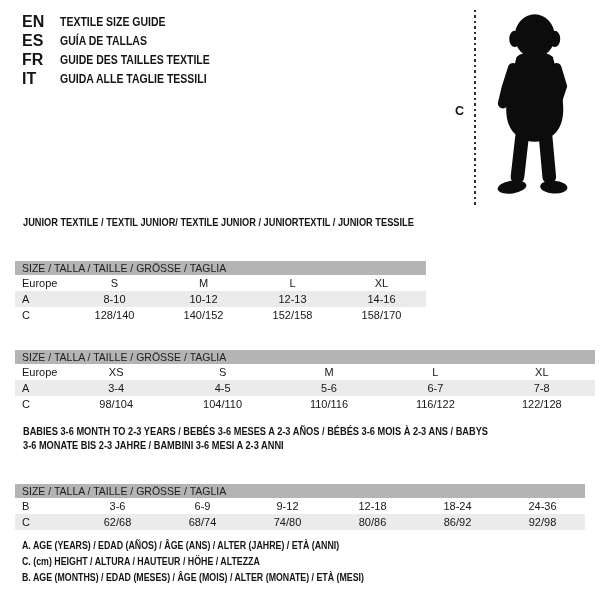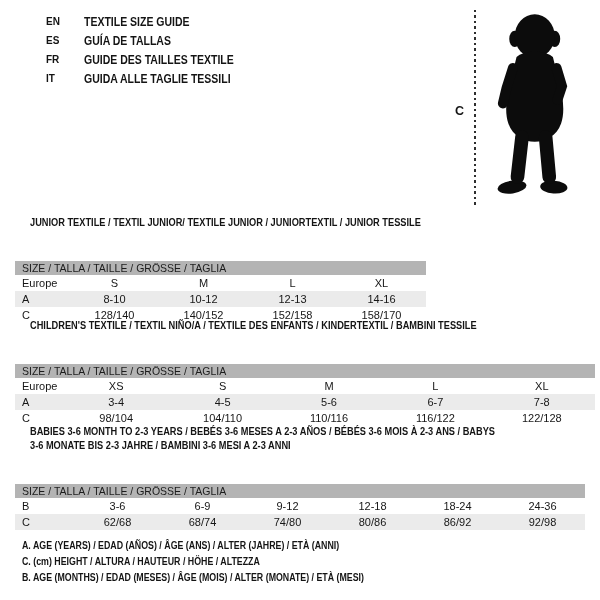--- a/index.html
+++ b/index.html
@@ -6,38 +6,38 @@
   body{
     width:600px;height:600px;background:#ffffff;position:relative;overflow:hidden;
     font-family:"Liberation Sans", sans-serif;color:#141414;
     -webkit-font-smoothing:antialiased;
   }
   .sheet{position:absolute;inset:0;}
 
   
   .lang-block{position:absolute;left:22px;top:12px;}
   .lang-row{display:flex;height:19px;align-items:center;}
-  .lang-code{width:38px;font-weight:bold;font-size:10px;flex:0 0 38px;margin-left:24px;}
+  .lang-code{width:38px;font-weight:bold;font-size:16px;flex:0 0 38px;}
   .lang-title{font-weight:bold;font-size:12.5px;}
 
   .condensed{display:inline-block;transform:scaleX(0.84);transform-origin:0 50%;white-space:nowrap;}
   .condensed-wrap{display:inline-block;transform:scaleX(0.84);transform-origin:0 0;width:560px;line-height:14px;}
 
   
   .dash-line{position:absolute;left:474px;top:10px;width:2px;height:196px;
     background:repeating-linear-gradient(to bottom,#2e2e2e 0 2.5px,transparent 2.5px 5.5px);}
   .c-label{position:absolute;left:455px;top:104px;font-weight:bold;font-size:12.5px;}
   .baby-svg{position:absolute;left:482px;top:7px;}
 
   
   .tbl{position:absolute;left:15px;}
   #t1{top:215px;width:411px;}
   #t2{top:318px;width:580px;}
   #t3{top:424px;width:570px;}
-  .tbl-title{font-size:11px;font-weight:bold;margin-left:15px;line-height:14px;}
+  .tbl-title{font-size:11px;font-weight:bold;margin-left:8px;line-height:14px;}
   .grid{width:100%;}
   #t1 .grid{margin-top:10px;}
   #t2 .grid{margin-top:12px;}
   #t3 .grid{margin-top:9px;}
   .size-bar{height:14px;background:#b4b4b4;display:flex;align-items:center;
     padding-left:7px;box-sizing:border-box;font-size:10.5px;color:#1c1c1c;margin-top:32px;}
   table.rows{width:100%;border-collapse:collapse;table-layout:fixed;}
   table.rows td{height:16px;padding:0;font-size:11px;text-align:center;vertical-align:middle;color:#161616;}
   table.rows td.lab{text-align:left;padding-left:7px;}
   tr.shaded{background:#ebebeb;}
@@ -131,23 +131,20 @@
           <td>140/152</td>
           <td>152/158</td>
           <td>158/170</td>
         </tr>
       </tbody>
         </table>
     </div>
   </div>
 
   <div class="tbl" id="t2">
-    <div class="tbl-title">
-      <span class="condensed">CHILDREN'S TEXTILE / TEXTIL NIÑO/A / TEXTILE DES ENFANTS / KINDERTEXTIL / BAMBINI TESSILE</span>
-    </div>
     <div class="grid">
       <div class="size-bar">
         <span>SIZE / TALLA / TAILLE / GRÖSSE / TAGLIA</span>
       </div>
       <table class="rows">
         <colgroup>
             <col class="lab">
             <col>
             <col>
             <col>

